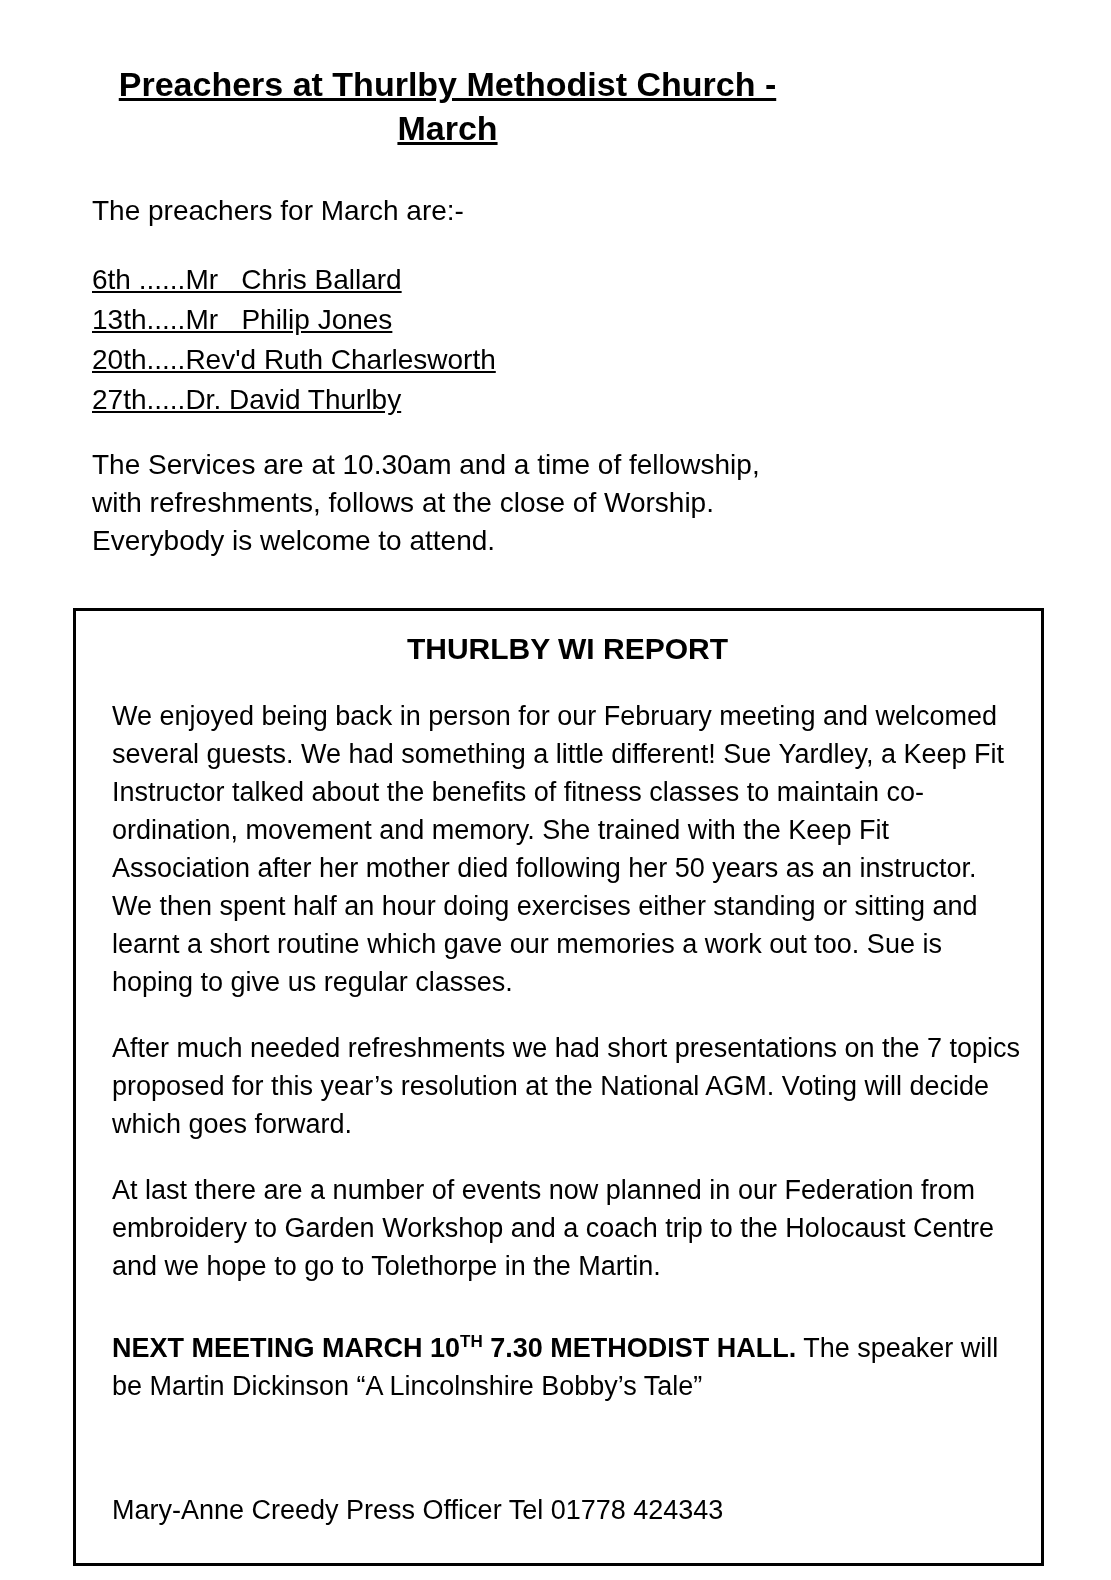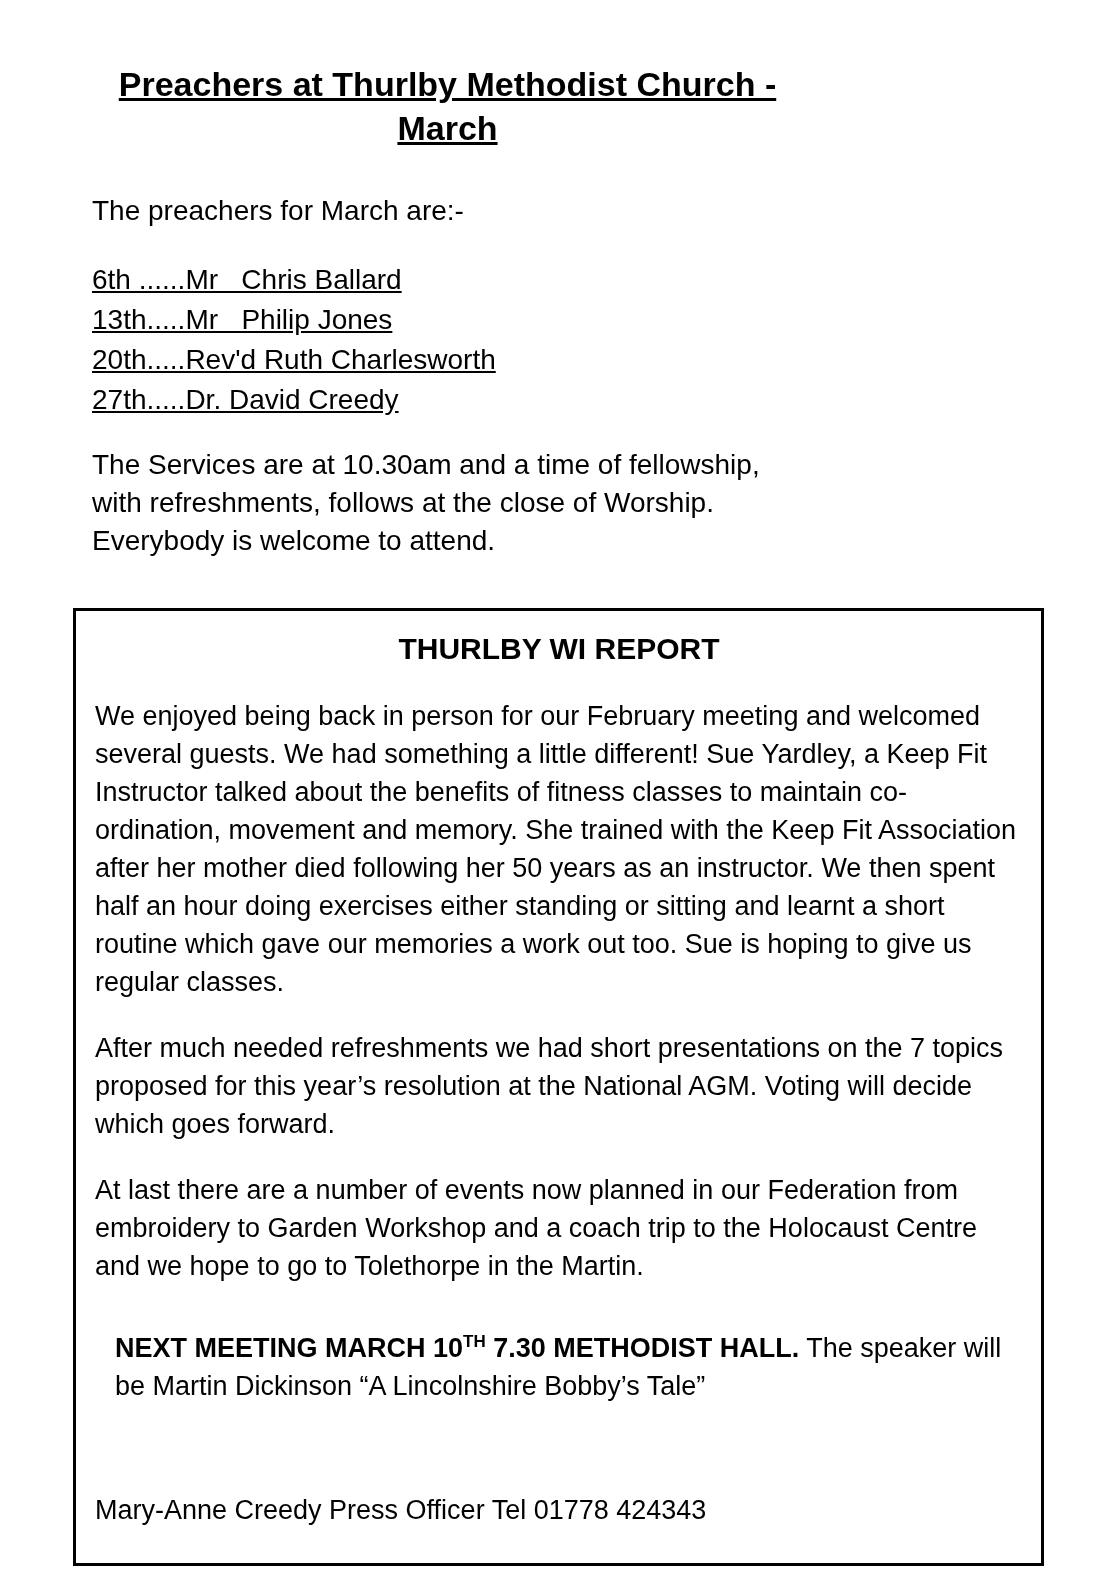--- a/index.html
+++ b/index.html
@@ -47,37 +47,36 @@
   p.services {
     margin: 26px 0 0 0;
     font-size: 28px;
     line-height: 38px;
   }
   .wi-box {
     margin-top: 48px;
     margin-left: 73px;
     width: 971px;
     border: 3px solid #000000;
-    padding: 8px 18px 16px 19px;
+    padding: 8px 18px 16px 36px;
   }
   .wi-box h2 {
     margin: 10px 0 0 0;
     font-size: 30px;
     font-weight: bold;
     text-align: center;
     line-height: 40px;
   }
   .wi-box p {
     margin: 28px 0 0 0;
     font-size: 27px;
     line-height: 38px;
   }
   .wi-box p.next-meeting {
     margin-top: 44px;
-    margin-left: 20px;
   }
   .wi-box p.closing {
     margin-top: 48px;
     margin-bottom: 18px;
   }
   .next-meeting strong {
     font-weight: bold;
   }
   .next-meeting sup {
     font-size: 17px;
@@ -100,21 +99,21 @@
   <div class="content">
 
     <h1 class="page-title">Preachers at Thurlby Methodist Church - March</h1>
 
     <p class="intro">The preachers for March are:-</p>
 
     <div class="preacher-list">
       <div class="li">6th ......Mr   Chris Ballard</div>
       <div class="li">13th.....Mr   Philip Jones</div>
       <div class="li">20th.....Rev'd Ruth Charlesworth</div>
-      <div class="li">27th.....Dr. David Creedy</div>
+      <div class="li">27th.....Dr. David Thurlby</div>
     </div>
 
     <p class="services">The Services are at 10.30am and a time of fellowship, with refreshments, follows at the close of Worship. Everybody is welcome to attend.</p>
 
   </div>
 
   <div class="wi-box">
 
     <h2>THURLBY WI REPORT</h2>
 

